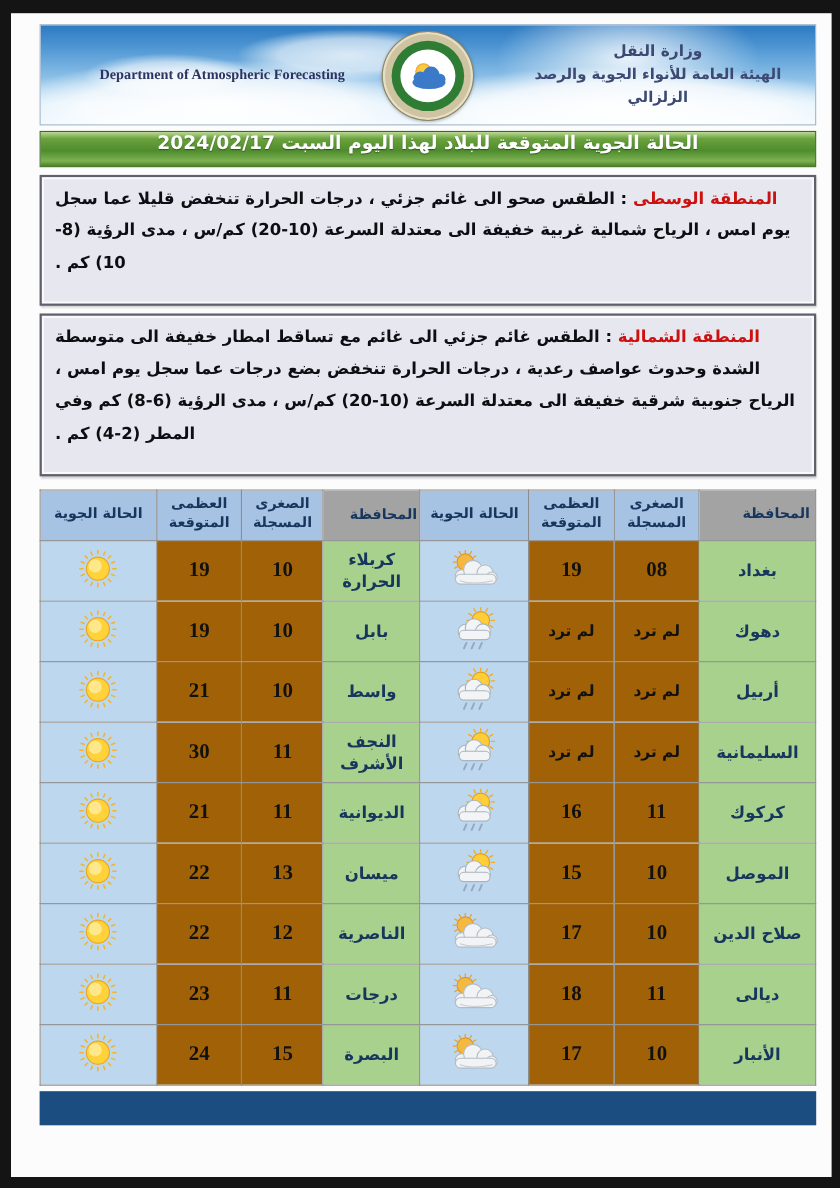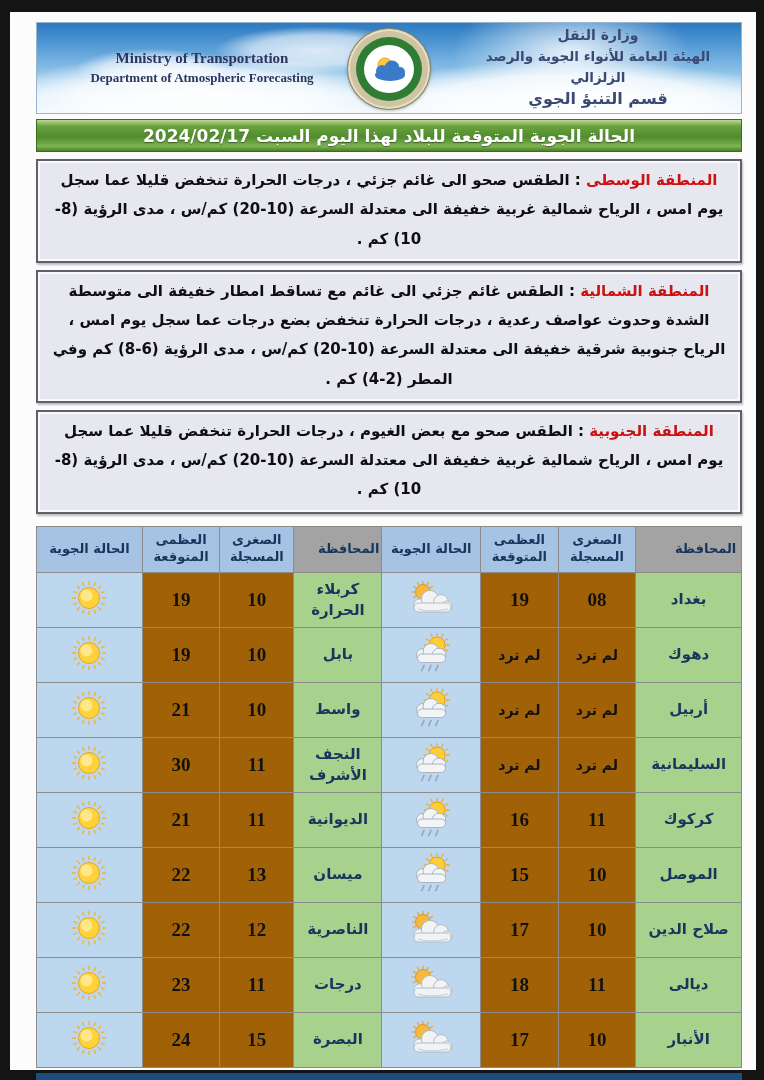--- a/index.html
+++ b/index.html
@@ -28,27 +28,27 @@
   .ar-block .l1 { font-size:13.5px; }
   .ar-block .l2 { font-size:16px; }
   .logo { position:absolute; left:50%; top:5px; transform:translateX(-50%); width:84px; height:82px;
     border-radius:50%; background:#cfc4a2; border:1px solid #8d8468; display:flex; align-items:center; justify-content:center;
     box-shadow: inset 0 0 0 2px #e6dfc6, 0 1px 3px rgba(0,0,0,.25); }
   .logo-green { width:66px; height:64px; border-radius:50%; background:#fff; border:8px solid #2f7d35; display:flex; align-items:center; justify-content:center; }
 
   
   .title-bar { margin-top:5px; height:33px; border:1px solid #3c6d1d;
     background: linear-gradient(180deg,#bcd896 0%, #6aa23d 20%, #4f8c2d 55%, #7db252 85%, #4a8121 100%);
-    color:#fff; font-weight:bold; font-size:17px; display:flex; align-items:center; justify-content:center;
+    color:#fff; font-weight:bold; font-size:17px; display:flex; justify-content:center;
     direction:rtl; text-shadow:0 1px 1px rgba(0,0,0,.4); letter-spacing:.2px; }
 
   
   .region-box { margin-top:7px; background:#e7e7f0; border:2px solid #60606c;
     box-shadow: inset 0 0 0 2px #f9f9fc, 1px 2px 2px rgba(0,0,0,.25);
-    padding:5px 12px 7px; direction:rtl; text-align:center; font-size:15px; font-weight:bold;
+    padding:5px 12px 22px; direction:rtl; text-align:left; font-size:15px; font-weight:bold;
     color:#0d0d12; line-height:1.95; }
   .region-box.b1 { min-height:88px; }
   .region-box.b2 { min-height:96px; }
   .region-box.b3 { min-height:86px; }
   .region-name { color:#cc1111; }
 
   
   table.wx { width:100%; border-collapse:collapse; margin-top:12px; direction:rtl; table-layout:fixed;
     border:1px solid #6f6f6f; }
   table.wx th, table.wx td { border:1px solid #8c8c8c; text-align:center; vertical-align:middle; overflow:hidden; }
@@ -69,27 +69,25 @@
 <div class="page">
   <div class="inner">
 
     <div class="sky-header">
       <div class="cloud c1"></div>
       <div class="cloud c2"></div>
       <div class="cloud c3"></div>
       <div class="cloud c4"></div>
       <div class="hdr-cols">
         <div class="en-block">
-          <div class="l0">Ministry of Transportation</div>
           <div class="l2">Department of Atmospheric Forecasting</div>
         </div>
         <div class="ar-block">
           <div class="l0">وزارة النقل</div>
           <div class="l1">الهيئة العامة للأنواء الجوية والرصد الزلزالي</div>
-          <div class="l2">قسم التنبؤ الجوي</div>
         </div>
       </div>
       <div class="logo">
         <div class="logo-green">
           <svg width="44" height="40" viewBox="0 0 44 40">
             <circle cx="18" cy="16" r="7" fill="#fdc93e" stroke="#e0a526" stroke-width="1"></circle>
             <circle cx="15" cy="22" r="6" fill="#3b79c9"></circle>
             <circle cx="25" cy="19" r="7.5" fill="#3b79c9"></circle>
             <circle cx="33" cy="23" r="5" fill="#3b79c9"></circle>
             <ellipse cx="23" cy="26" rx="15" ry="6" fill="#3b79c9"></ellipse>
@@ -102,24 +100,20 @@
       <span>الحالة الجوية المتوقعة للبلاد لهذا اليوم السبت  2024/02/17</span>
     </div>
 
     <div class="region-box b1">
       <span class="region-name">المنطقة الوسطى</span>
       <span>: الطقس صحو الى غائم جزئي ، درجات الحرارة تنخفض قليلا عما سجل يوم امس ، الرياح شمالية غربية خفيفة الى معتدلة السرعة (10-20) كم/س ، مدى الرؤية (8-10) كم .</span>
     </div>
     <div class="region-box b2">
       <span class="region-name">المنطقة الشمالية</span>
       <span>: الطقس غائم جزئي الى غائم مع تساقط امطار خفيفة الى متوسطة الشدة وحدوث عواصف رعدية ، درجات الحرارة تنخفض بضع درجات عما سجل يوم امس ، الرياح جنوبية شرقية خفيفة الى معتدلة السرعة (10-20) كم/س ، مدى الرؤية (6-8) كم وفي المطر (2-4) كم .</span>
-    </div>
-    <div class="region-box b3">
-      <span class="region-name">المنطقة الجنوبية</span>
-      <span>: الطقس صحو مع بعض الغيوم ، درجات الحرارة تنخفض قليلا عما سجل يوم امس ، الرياح شمالية غربية خفيفة الى معتدلة السرعة (10-20) كم/س ، مدى الرؤية (8-10) كم .</span>
     </div>
 
     <table class="wx">
       <colgroup>
         <col style="width:15%">
           <col style="width:11%">
           <col style="width:11%">
           <col style="width:14%">
         <col style="width:12.5%">
           <col style="width:10.5%">

